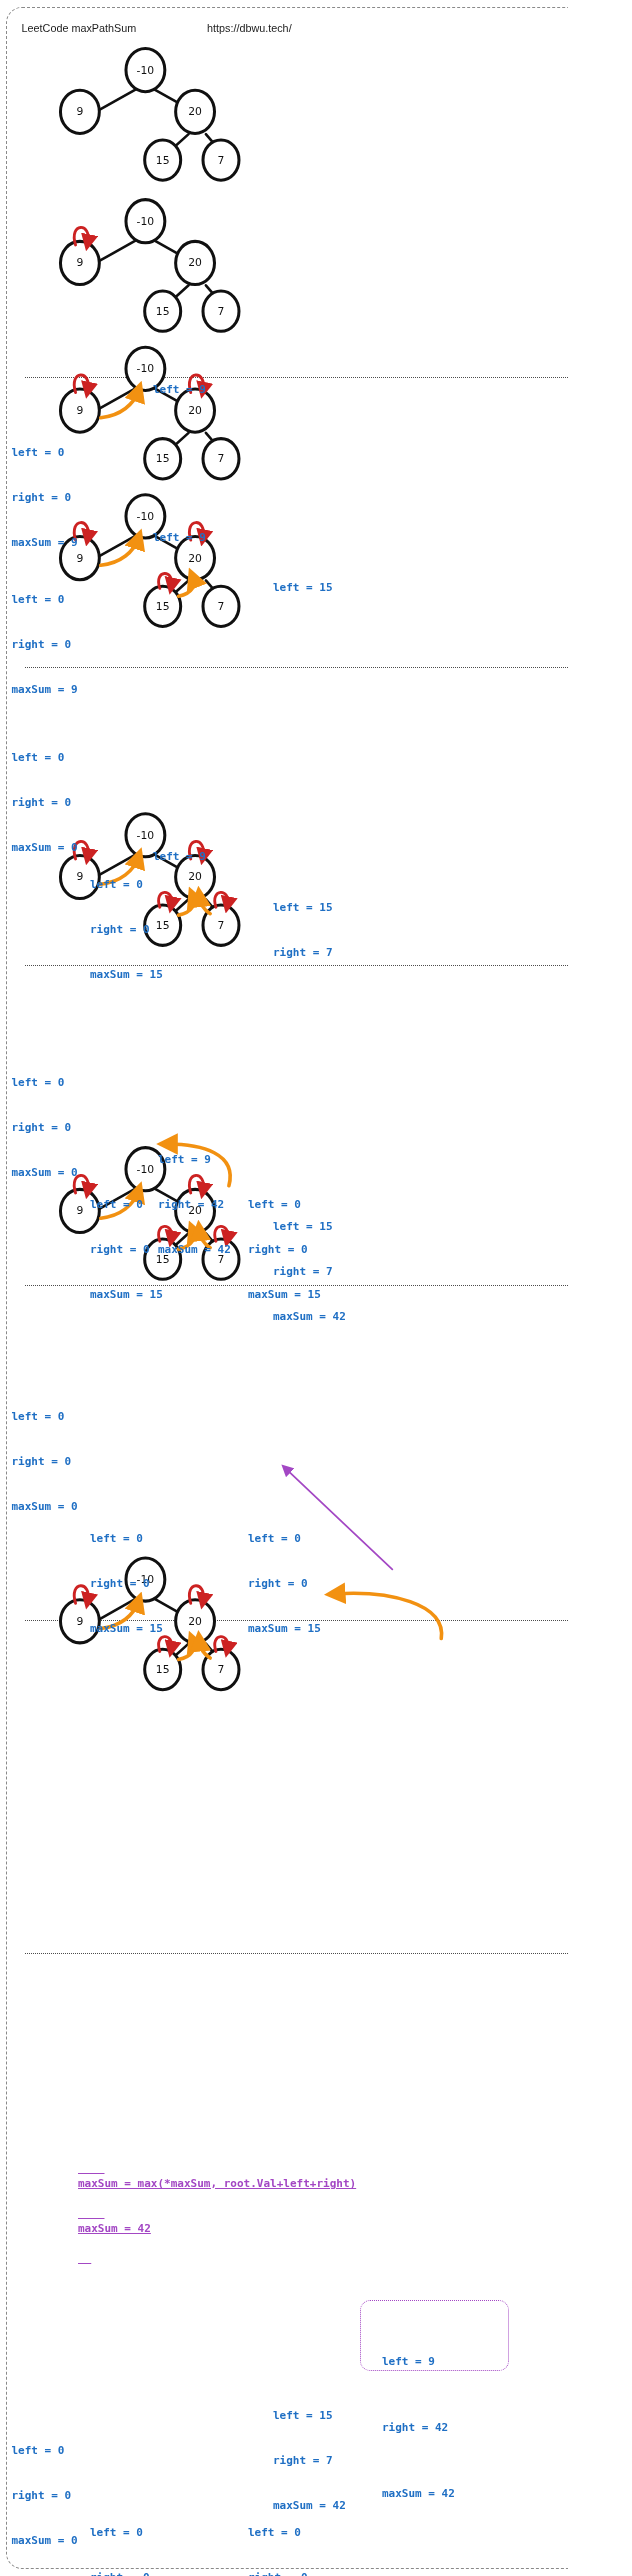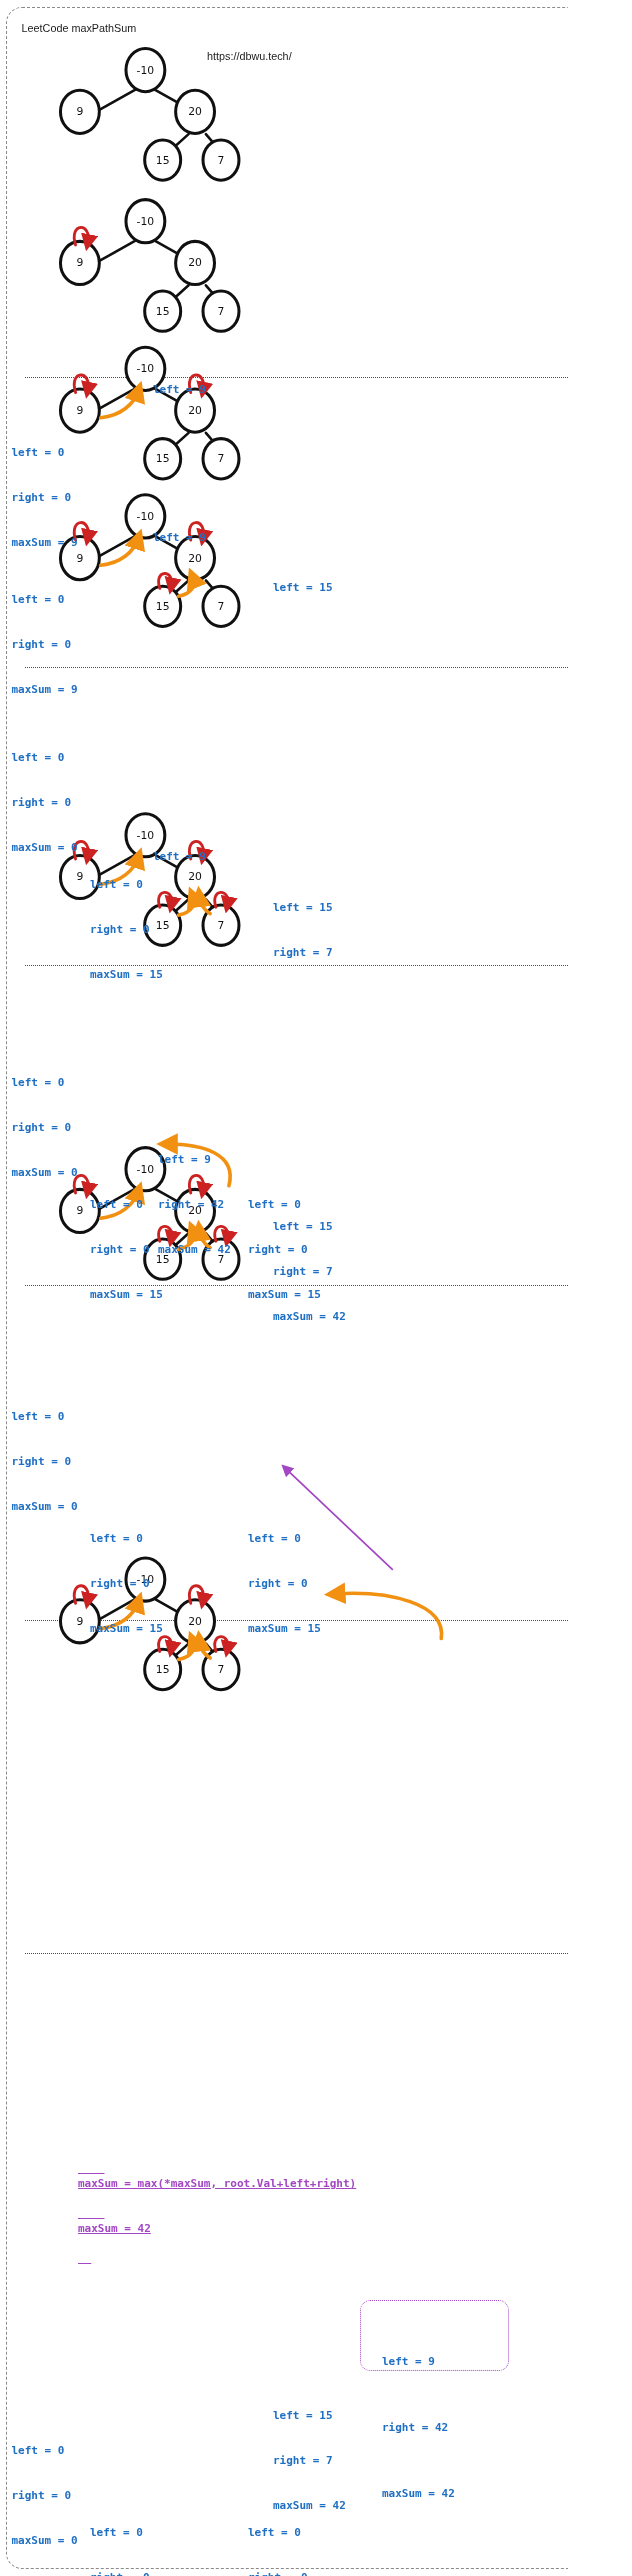--- a/index.html
+++ b/index.html
@@ -81,21 +81,21 @@
     border-radius: 10px;
   }
 </style>
 </head>
 <body>
 
 <div id="page">
   <div id="outer-frame"></div>
 
   <div class="header-title" style="left:21.6px; top:21.6px;">LeetCode maxPathSum</div>
-  <div class="header-title" style="left:207px; top:21.6px;margin-top:28px;">https://dbwu.tech/</div>
+  <div class="header-title" style="left:207px; top:21.6px;">https://dbwu.tech/</div>
 
   <div class="panel-divider" style="top:377px;"></div>
   <div class="panel-divider" style="top:667px;"></div>
   <div class="panel-divider" style="top:965px;"></div>
   <div class="panel-divider" style="top:1285px;"></div>
   <div class="panel-divider" style="top:1620px;"></div>
   <div class="panel-divider" style="top:1953px;"></div>
 
   <svg class="layer" viewBox="0 0 878 3578">
     <defs>

